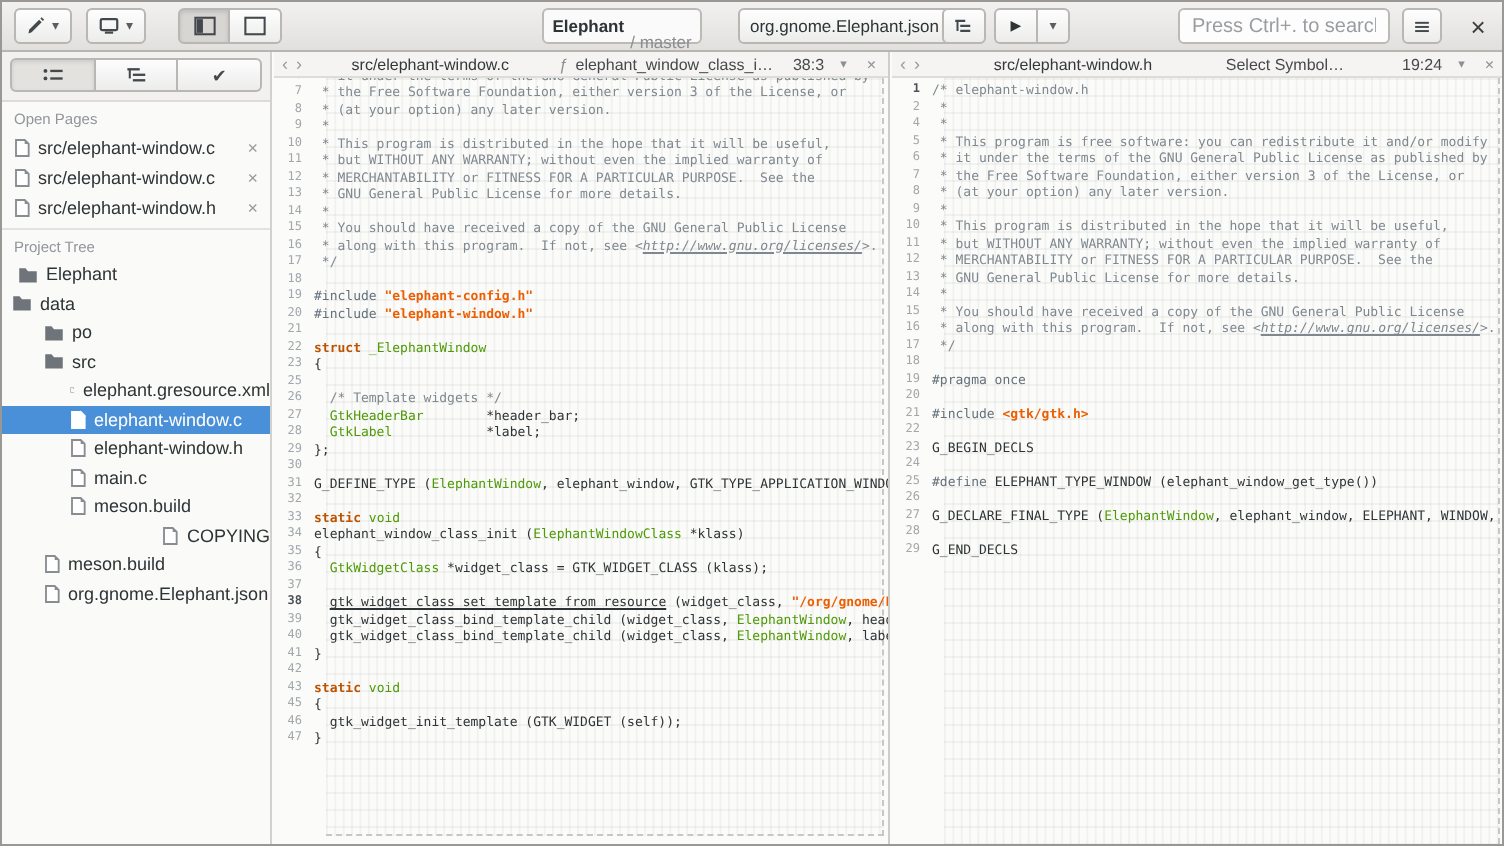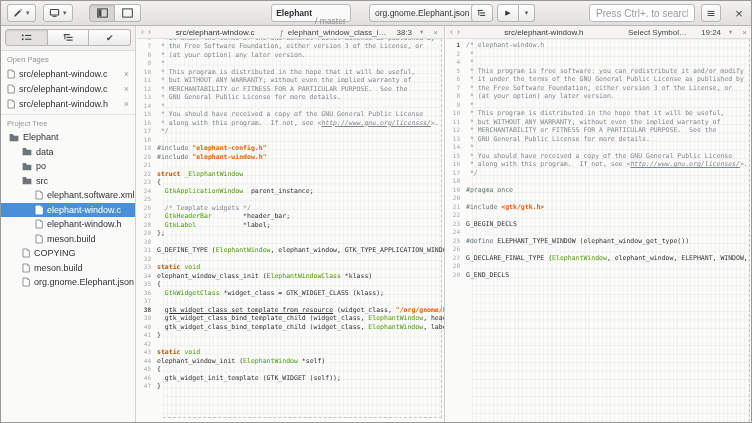--- a/index.html
+++ b/index.html
@@ -253,67 +253,74 @@
       </div>
 
     <div class="section-label">Project Tree</div>
     <div id="tree-list">
         <div class="treerow" style="padding-left: 8px;">
           <svg id="tpl-folder-icon" class="icon-svg" width="10" height="9" viewBox="0 0 16 14">
             <path d="M1 1.5 h5 l2 2.5 h7 v9 h-14 z" fill="#6f747a"></path>
           </svg>
           <span>Elephant</span>
         </div>
+        <div class="treerow" style="padding-left: 5px;">
+          <svg id="tpl-folder-icon" class="icon-svg" width="10" height="9" viewBox="0 0 16 14">
+            <path d="M1 1.5 h5 l2 2.5 h7 v9 h-14 z" fill="#6f747a"></path>
+          </svg>
+          <span>data</span>
+        </div>
         <div class="treerow" style="padding-left: 21px;">
           <svg id="tpl-folder-icon" class="icon-svg" width="10" height="9" viewBox="0 0 16 14">
             <path d="M1 1.5 h5 l2 2.5 h7 v9 h-14 z" fill="#6f747a"></path>
           </svg>
-          <span>data</span>
+          <span>po</span>
         </div>
         <div class="treerow" style="padding-left: 21px;">
           <svg id="tpl-folder-icon" class="icon-svg" width="10" height="9" viewBox="0 0 16 14">
             <path d="M1 1.5 h5 l2 2.5 h7 v9 h-14 z" fill="#6f747a"></path>
           </svg>
-          <span>po</span>
-        </div>
-        <div class="treerow" style="padding-left: 21px;">
-          <svg id="tpl-folder-icon" class="icon-svg" width="10" height="9" viewBox="0 0 16 14">
-            <path d="M1 1.5 h5 l2 2.5 h7 v9 h-14 z" fill="#6f747a"></path>
-          </svg>
           <span>src</span>
         </div>
         <div class="treerow" style="padding-left: 34px;">
           <svg id="tpl-file-icon" class="icon-svg" width="8" height="10" viewBox="0 0 12 14">
             <path d="M1.5 1 h6.5 l3 3 v9 h-9.5 z" fill="#ffffff" stroke="#888d92" stroke-width="1.4"></path>
             <path d="M8 1 l3 3 h-3 z" fill="#888d92"></path>
           </svg>
-          <span>elephant.software.xml</span>
+          <span>elephant.gresource.xml</span>
         </div>
         <div class="treerow selected" style="padding-left: 34px;">
           <svg id="tpl-file-icon" class="icon-svg" width="8" height="10" viewBox="0 0 12 14">
             <path d="M1.5 1 h6.5 l3 3 v9 h-9.5 z" fill="#ffffff" stroke="#888d92" stroke-width="1.4"></path>
             <path d="M8 1 l3 3 h-3 z" fill="#888d92"></path>
           </svg>
           <span>elephant-window.c</span>
         </div>
         <div class="treerow" style="padding-left: 34px;">
           <svg id="tpl-file-icon" class="icon-svg" width="8" height="10" viewBox="0 0 12 14">
             <path d="M1.5 1 h6.5 l3 3 v9 h-9.5 z" fill="#ffffff" stroke="#888d92" stroke-width="1.4"></path>
             <path d="M8 1 l3 3 h-3 z" fill="#888d92"></path>
           </svg>
           <span>elephant-window.h</span>
         </div>
         <div class="treerow" style="padding-left: 34px;">
           <svg id="tpl-file-icon" class="icon-svg" width="8" height="10" viewBox="0 0 12 14">
             <path d="M1.5 1 h6.5 l3 3 v9 h-9.5 z" fill="#ffffff" stroke="#888d92" stroke-width="1.4"></path>
             <path d="M8 1 l3 3 h-3 z" fill="#888d92"></path>
           </svg>
+          <span>main.c</span>
+        </div>
+        <div class="treerow" style="padding-left: 34px;">
+          <svg id="tpl-file-icon" class="icon-svg" width="8" height="10" viewBox="0 0 12 14">
+            <path d="M1.5 1 h6.5 l3 3 v9 h-9.5 z" fill="#ffffff" stroke="#888d92" stroke-width="1.4"></path>
+            <path d="M8 1 l3 3 h-3 z" fill="#888d92"></path>
+          </svg>
           <span>meson.build</span>
         </div>
-        <div class="treerow" style="padding-left: 21px;">
+        <div class="treerow" style="padding-left: 4px; justify-content: flex-end;">
           <svg id="tpl-file-icon" class="icon-svg" width="8" height="10" viewBox="0 0 12 14">
             <path d="M1.5 1 h6.5 l3 3 v9 h-9.5 z" fill="#ffffff" stroke="#888d92" stroke-width="1.4"></path>
             <path d="M8 1 l3 3 h-3 z" fill="#888d92"></path>
           </svg>
           <span>COPYING</span>
         </div>
         <div class="treerow" style="padding-left: 21px;">
           <svg id="tpl-file-icon" class="icon-svg" width="8" height="10" viewBox="0 0 12 14">
             <path d="M1.5 1 h6.5 l3 3 v9 h-9.5 z" fill="#ffffff" stroke="#888d92" stroke-width="1.4"></path>
             <path d="M8 1 l3 3 h-3 z" fill="#888d92"></path>
@@ -355,54 +362,52 @@
           <div class="cl"><span class="ln">14</span><span class="ct"><span class="tk-c"> *</span></span></div>
           <div class="cl"><span class="ln">15</span><span class="ct"><span class="tk-c"> * You should have received a copy of the GNU General Public License</span></span></div>
           <div class="cl"><span class="ln">16</span><span class="ct"><span class="tk-c"> * along with this program.  If not, see &lt;</span><span class="tk-lnk">http://www.gnu.org/licenses/</span><span class="tk-c">&gt;.</span></span></div>
           <div class="cl"><span class="ln">17</span><span class="ct"><span class="tk-c"> */</span></span></div>
           <div class="cl"><span class="ln">18</span><span class="ct"></span></div>
           <div class="cl"><span class="ln">19</span><span class="ct"><span class="tk-p">#include </span><span class="tk-s">"elephant-config.h"</span></span></div>
           <div class="cl"><span class="ln">20</span><span class="ct"><span class="tk-p">#include </span><span class="tk-s">"elephant-window.h"</span></span></div>
           <div class="cl"><span class="ln">21</span><span class="ct"></span></div>
           <div class="cl"><span class="ln">22</span><span class="ct"><span class="tk-k">struct </span><span class="tk-ty">_ElephantWindow</span></span></div>
           <div class="cl"><span class="ln">23</span><span class="ct"><span class="tk-t">{</span></span></div>
-          <div class="cl"><span class="ln">24</span><span class="ct"><span class="tk-t">  </span><span class="tk-ty">GtkApplicationWindow</span><span class="tk-t">  parent_instance;</span></span></div>
           <div class="cl"><span class="ln">25</span><span class="ct"></span></div>
           <div class="cl"><span class="ln">26</span><span class="ct"><span class="tk-c">  /* Template widgets */</span></span></div>
           <div class="cl"><span class="ln">27</span><span class="ct"><span class="tk-t">  </span><span class="tk-ty">GtkHeaderBar</span><span class="tk-t">        *header_bar;</span></span></div>
           <div class="cl"><span class="ln">28</span><span class="ct"><span class="tk-t">  </span><span class="tk-ty">GtkLabel</span><span class="tk-t">            *label;</span></span></div>
           <div class="cl"><span class="ln">29</span><span class="ct"><span class="tk-t">};</span></span></div>
           <div class="cl"><span class="ln">30</span><span class="ct"></span></div>
           <div class="cl"><span class="ln">31</span><span class="ct"><span class="tk-t">G_DEFINE_TYPE (</span><span class="tk-ty">ElephantWindow</span><span class="tk-t">, elephant_window, GTK_TYPE_APPLICATION_WINDOW)</span></span></div>
           <div class="cl"><span class="ln">32</span><span class="ct"></span></div>
           <div class="cl"><span class="ln">33</span><span class="ct"><span class="tk-k">static </span><span class="tk-ty">void</span></span></div>
           <div class="cl"><span class="ln">34</span><span class="ct"><span class="tk-t">elephant_window_class_init (</span><span class="tk-ty">ElephantWindowClass</span><span class="tk-t"> *klass)</span></span></div>
           <div class="cl"><span class="ln">35</span><span class="ct"><span class="tk-t">{</span></span></div>
           <div class="cl"><span class="ln">36</span><span class="ct"><span class="tk-t">  </span><span class="tk-ty">GtkWidgetClass</span><span class="tk-t"> *widget_class = GTK_WIDGET_CLASS (klass);</span></span></div>
           <div class="cl"><span class="ln">37</span><span class="ct"></span></div>
           <div class="cl"><span class="ln cur">38</span><span class="ct"><span class="tk-t">  </span><span class="tk-u">gtk_widget_class_set_template_from_resource</span><span class="tk-t"> (widget_class, </span><span class="tk-s">"/org/gnome/Elephant/elephant-window.ui"</span></span></div>
           <div class="cl"><span class="ln">39</span><span class="ct"><span class="tk-t">  gtk_widget_class_bind_template_child (widget_class, </span><span class="tk-ty">ElephantWindow</span><span class="tk-t">, header_bar);</span></span></div>
           <div class="cl"><span class="ln">40</span><span class="ct"><span class="tk-t">  gtk_widget_class_bind_template_child (widget_class, </span><span class="tk-ty">ElephantWindow</span><span class="tk-t">, label);</span></span></div>
           <div class="cl"><span class="ln">41</span><span class="ct"><span class="tk-t">}</span></span></div>
           <div class="cl"><span class="ln">42</span><span class="ct"></span></div>
           <div class="cl"><span class="ln">43</span><span class="ct"><span class="tk-k">static </span><span class="tk-ty">void</span></span></div>
-          <div class="cl"><span class="ln">44</span><span class="ct"><span class="tk-t">elephant_window_init (</span><span class="tk-ty">ElephantWindow</span><span class="tk-t"> *self)</span></span></div>
           <div class="cl"><span class="ln">45</span><span class="ct"><span class="tk-t">{</span></span></div>
           <div class="cl"><span class="ln">46</span><span class="ct"><span class="tk-t">  gtk_widget_init_template (GTK_WIDGET (self));</span></span></div>
           <div class="cl"><span class="ln">47</span><span class="ct"><span class="tk-t">}</span></span></div>
         </div>
     </div>
   </div>
 
   <div class="pane pane1">
     <div class="pathbar">
       <span class="nav">‹</span>
       <span class="nav">›</span>
       <span class="ppath">src/elephant-window.h</span>
-      <span class="sym" style="margin-right:4px;">Select Symbol…</span>
+      <span class="sym" style="margin-right:19px;">Select Symbol…</span>
       <span class="pos">19:24</span>
       <span class="pcaret">▾</span>
       <span class="px">×</span>
     </div>
     <div class="code">
       <div class="gridov"></div>
       <div class="lines" id="lines1" style="margin-top: 2px;">
           <div class="cl"><span class="ln cur">1</span><span class="ct"><span class="tk-c">/* elephant-window.h</span></span></div>
           <div class="cl"><span class="ln">2</span><span class="ct"><span class="tk-c"> *</span></span></div>
           <div class="cl"><span class="ln">4</span><span class="ct"><span class="tk-c"> *</span></span></div>

